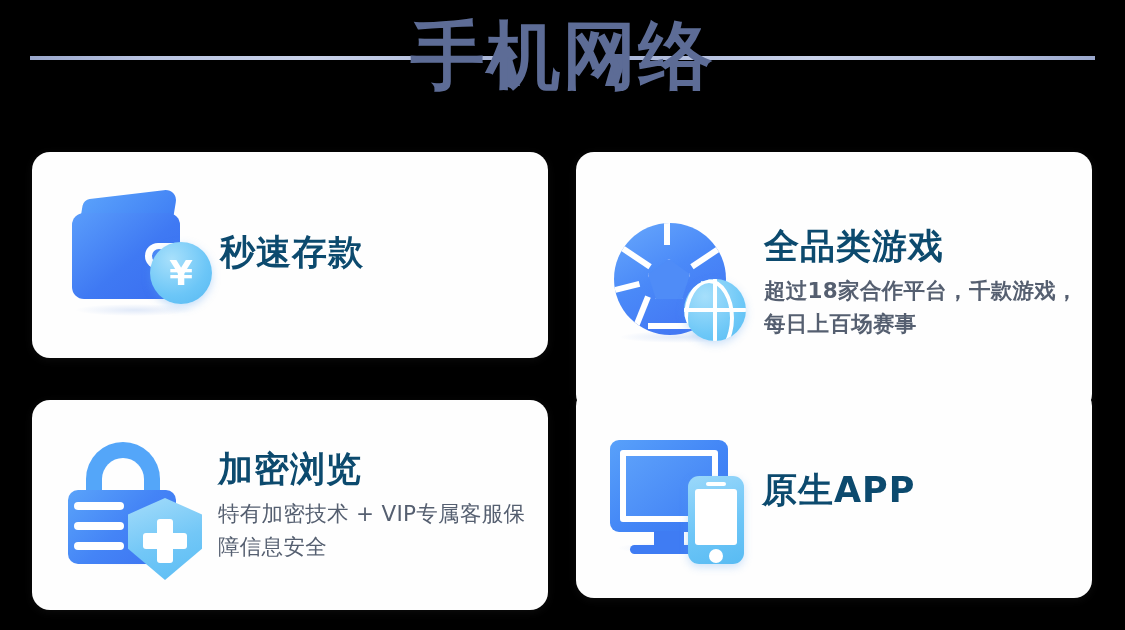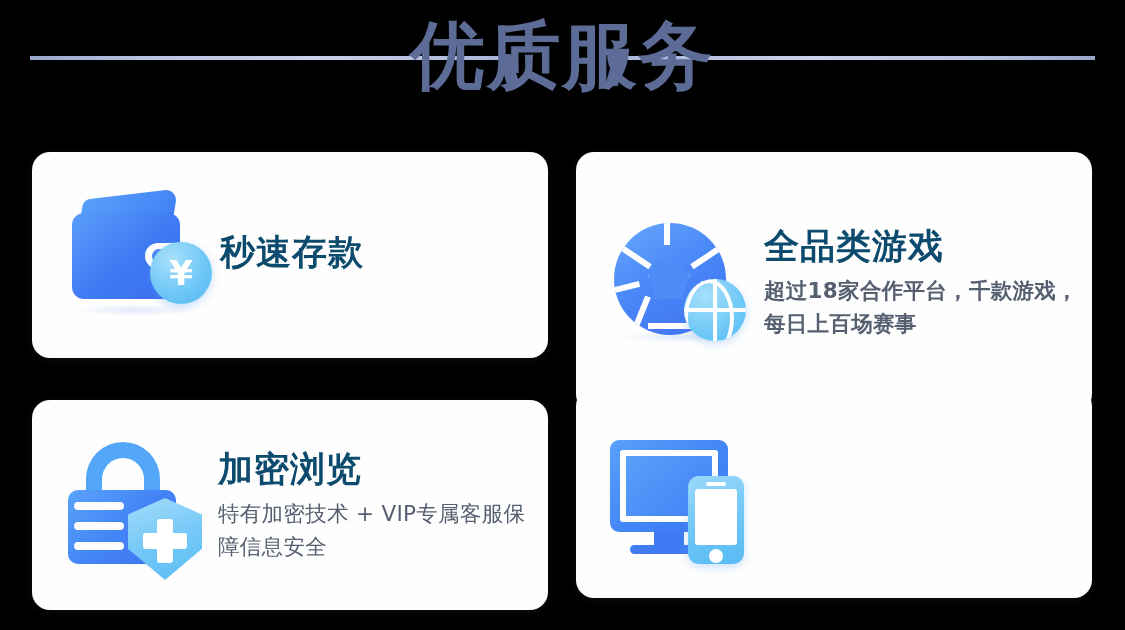--- a/index.html
+++ b/index.html
@@ -229,21 +229,21 @@
   .p-home { position:absolute; left:105px; top:131px; width:14px; height:14px; background:#fff; border-radius:50%; }
 </style>
 </head>
 <body>
 
 <div class="header">
   <div class="rule rule-left"></div>
   <div class="notch notch-left"></div>
   <div class="rule rule-right"></div>
   <div class="notch notch-right"></div>
-  <div class="head-cn">优质服务</div>
+  <div class="head-cn">手机网络</div>
 </div>
 
 <div class="grid">
 
   <div class="card card-1">
     <div class="icon-wrap">
       <div class="shadow-el"></div>
       <div class="w-flap"></div>
       <div class="w-body"></div>
       <div class="w-clasp"></div>
@@ -307,16 +307,17 @@
       <div class="m-frame"></div>
       <div class="m-screen"></div>
       <div class="m-neck"></div>
       <div class="m-base"></div>
       <div class="p-body"></div>
       <div class="p-screen"></div>
       <div class="p-speak"></div>
       <div class="p-home"></div>
     </div>
     <div class="text-wrap">
+      <div class="c-title">原生APP</div>
     </div>
   </div>
 
 </div>
 
 </body></html>

